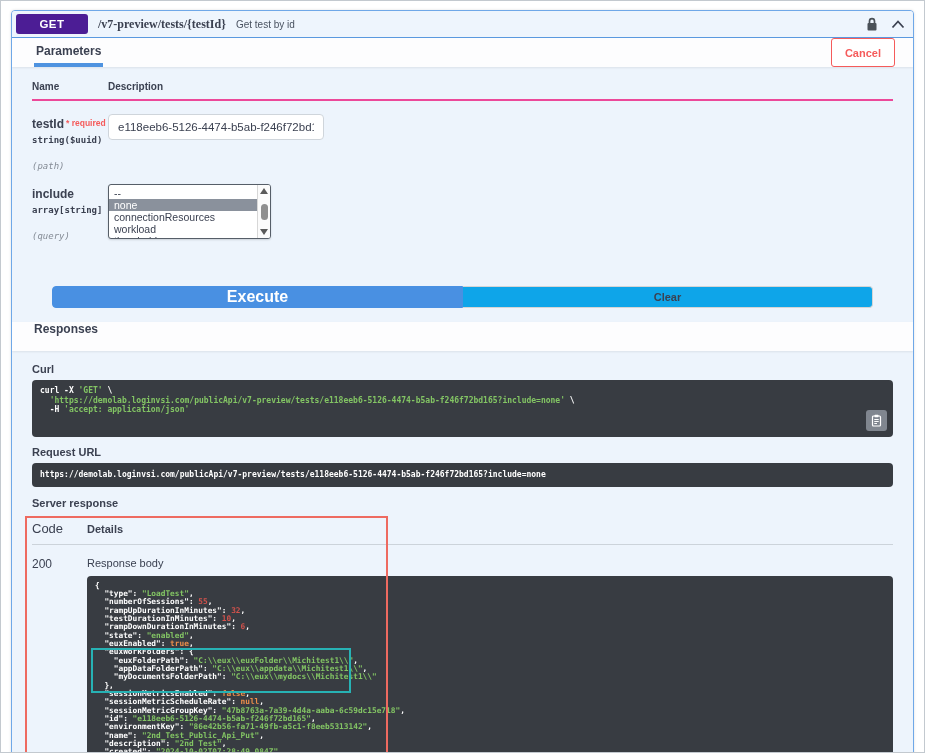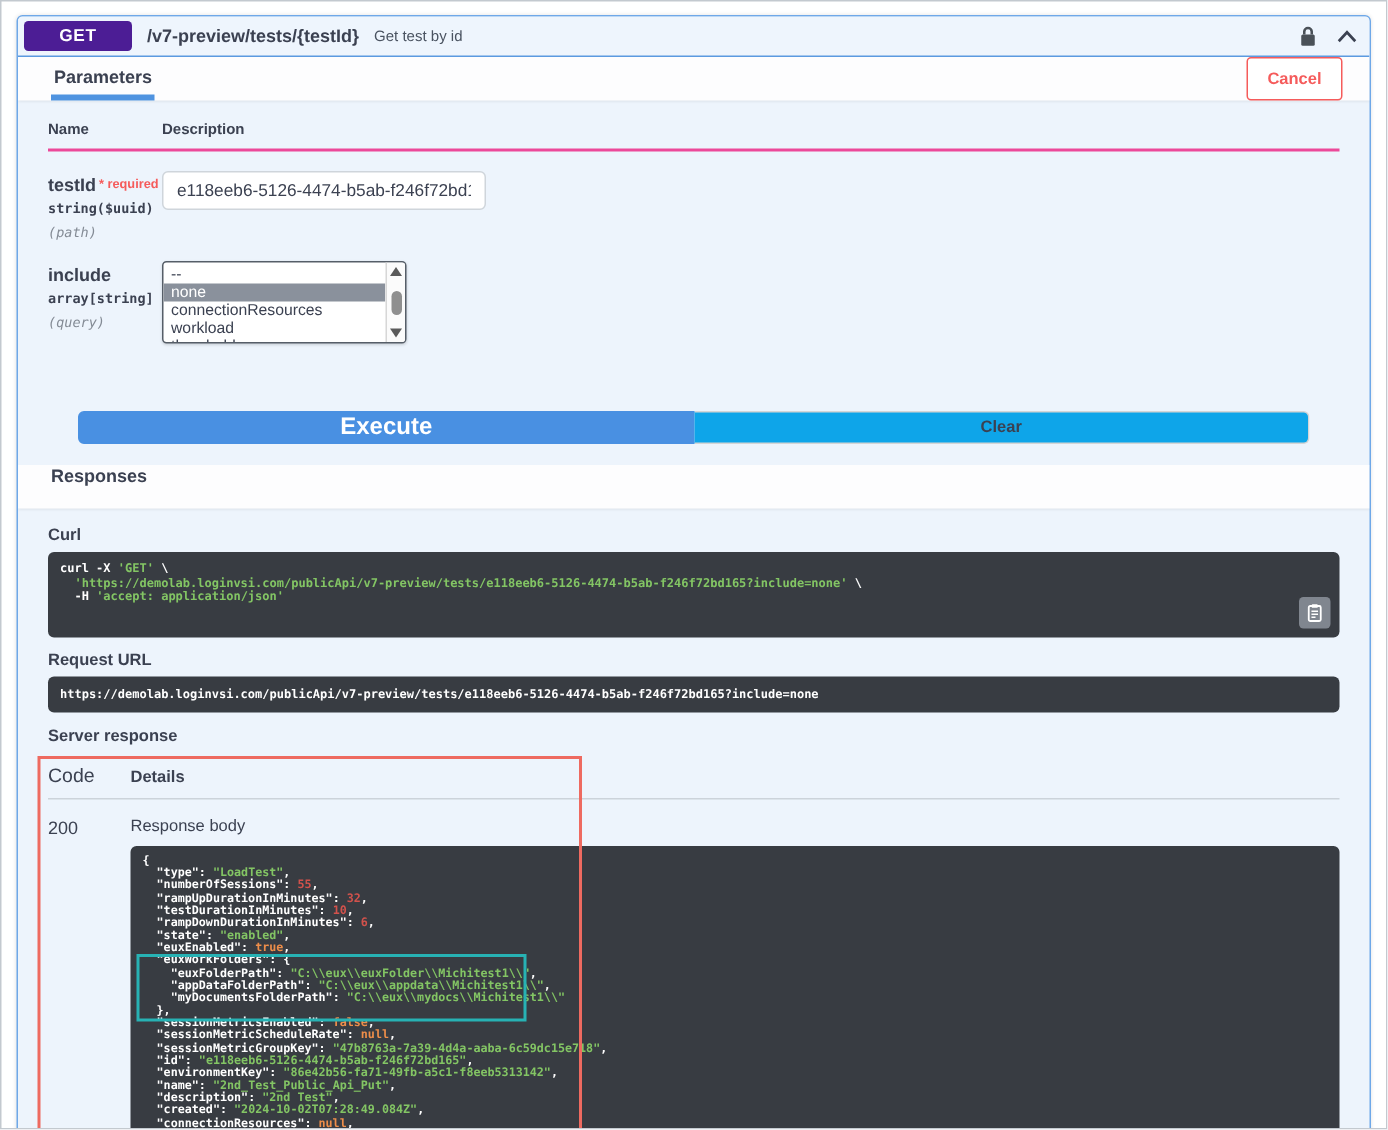--- a/index.html
+++ b/index.html
@@ -16,21 +16,21 @@
   }
   .summary {
     display:flex; align-items:center; gap:10px; padding:4px 8px 4px 4px;
     background:#eef5fd; border-bottom:1px solid #5b9ae0; height:27px;
   }
   .method-badge {
     background:#4c1d95; color:#fff; font-weight:bold; font-size:11.5px;
     border-radius:3px; width:72px; height:20px; display:flex; align-items:center;
     justify-content:center; letter-spacing:.5px; cursor:pointer;
   }
-  .endpoint-path { font-family:Liberation Sans, sans-serif; font-weight:bold; font-size:12px; color:#3b4151; }
+  .endpoint-path { font-family:Liberation Serif, serif; font-weight:bold; font-size:12px; color:#3b4151; }
   .endpoint-summary { font-size:10px; color:#4a5361; }
   .summary-right { margin-left:auto; display:flex; align-items:center; gap:12px; }
   .icon-btn { background:none; border:none; cursor:pointer; display:flex; align-items:center; padding:0; }
   
   .section-header {
     background:#fdfdfe; display:flex; justify-content:space-between;
     padding:0 18px 0 22px; height:29px; box-shadow:0 1px 2px rgba(0,0,0,.08);
     position:relative; z-index:2;
   }
   .tab-title { font-size:12px; font-weight:bold; color:#3b4151; }
@@ -40,21 +40,21 @@
     font-size:11px; border-radius:3px; padding:3px 13px; cursor:pointer;
   }
   
   .params-area { padding:14px 20px 0 20px; }
   .params-head { display:grid; grid-template-columns:76px 1fr; font-size:10px; font-weight:bold;
     color:#3b4151; padding-bottom:7px; border-bottom:2px solid #ec4899; }
   .param-row { display:grid; grid-template-columns:76px 1fr; padding-top:13px; }
   .param-name { font-size:12px; font-weight:bold; color:#3b4151; }
   .param-required { color:#f55b5b; font-size:8.5px; font-weight:bold; margin-left:2px; vertical-align:2px; }
   .param-type { font-family:"DejaVu Sans Mono", monospace; font-size:9px; color:#3b4151; margin-top:3px; font-weight:bold; }
-  .param-loc { font-family:"DejaVu Sans Mono", monospace; font-size:9px; font-style:italic; color:#848b95; margin-top:6px; }
+  .param-loc { font-family:"DejaVu Sans Mono", monospace; font-size:9px; font-style:italic; color:#848b95; margin-top:16px; }
   .text-input {
     width:216px; height:26px; border:1px solid #cfd5db; border-radius:4px;
     font-size:11.5px; padding:0 9px; color:#3b4151; background:#fff;
     font-family:"Liberation Sans", sans-serif;
   }
   .listbox {
     width:163px; height:55px; background:#fff; border:1px solid #565e68; border-radius:3px;
     overflow:hidden; display:flex; cursor:pointer; box-shadow:0 1px 2px rgba(0,0,0,.15);
   }
   .opts { flex:1; overflow:hidden; padding-top:2px; }

